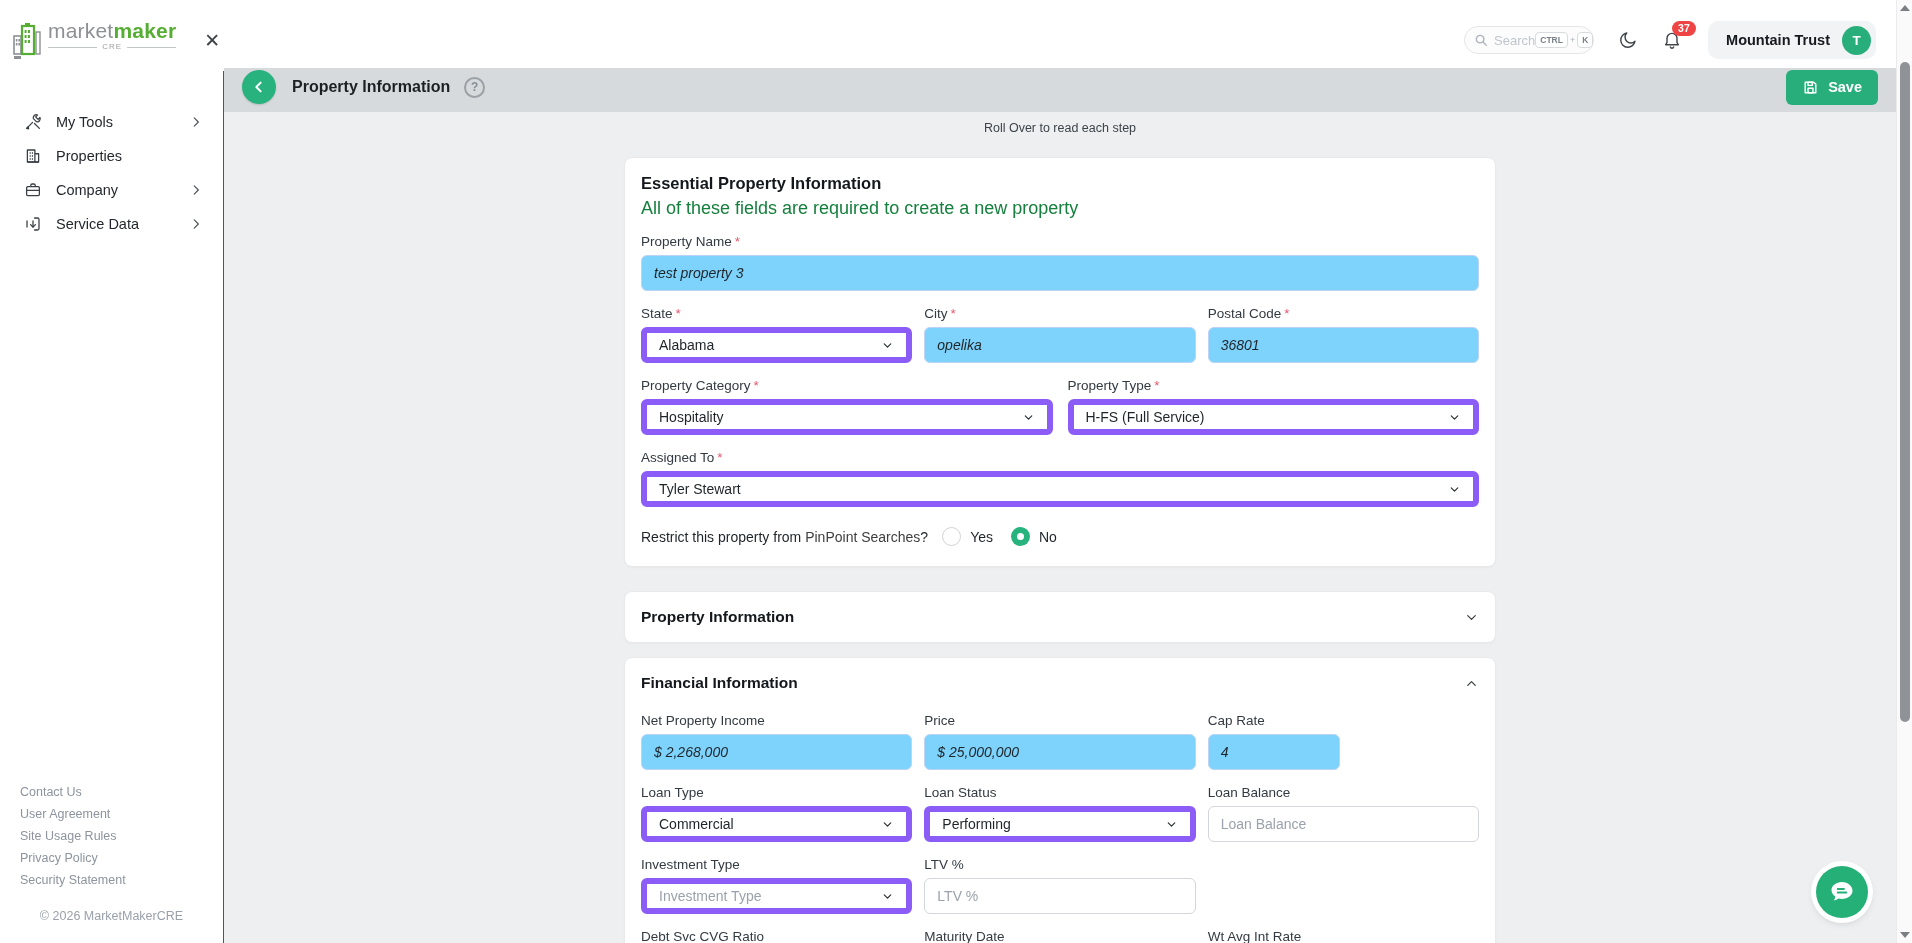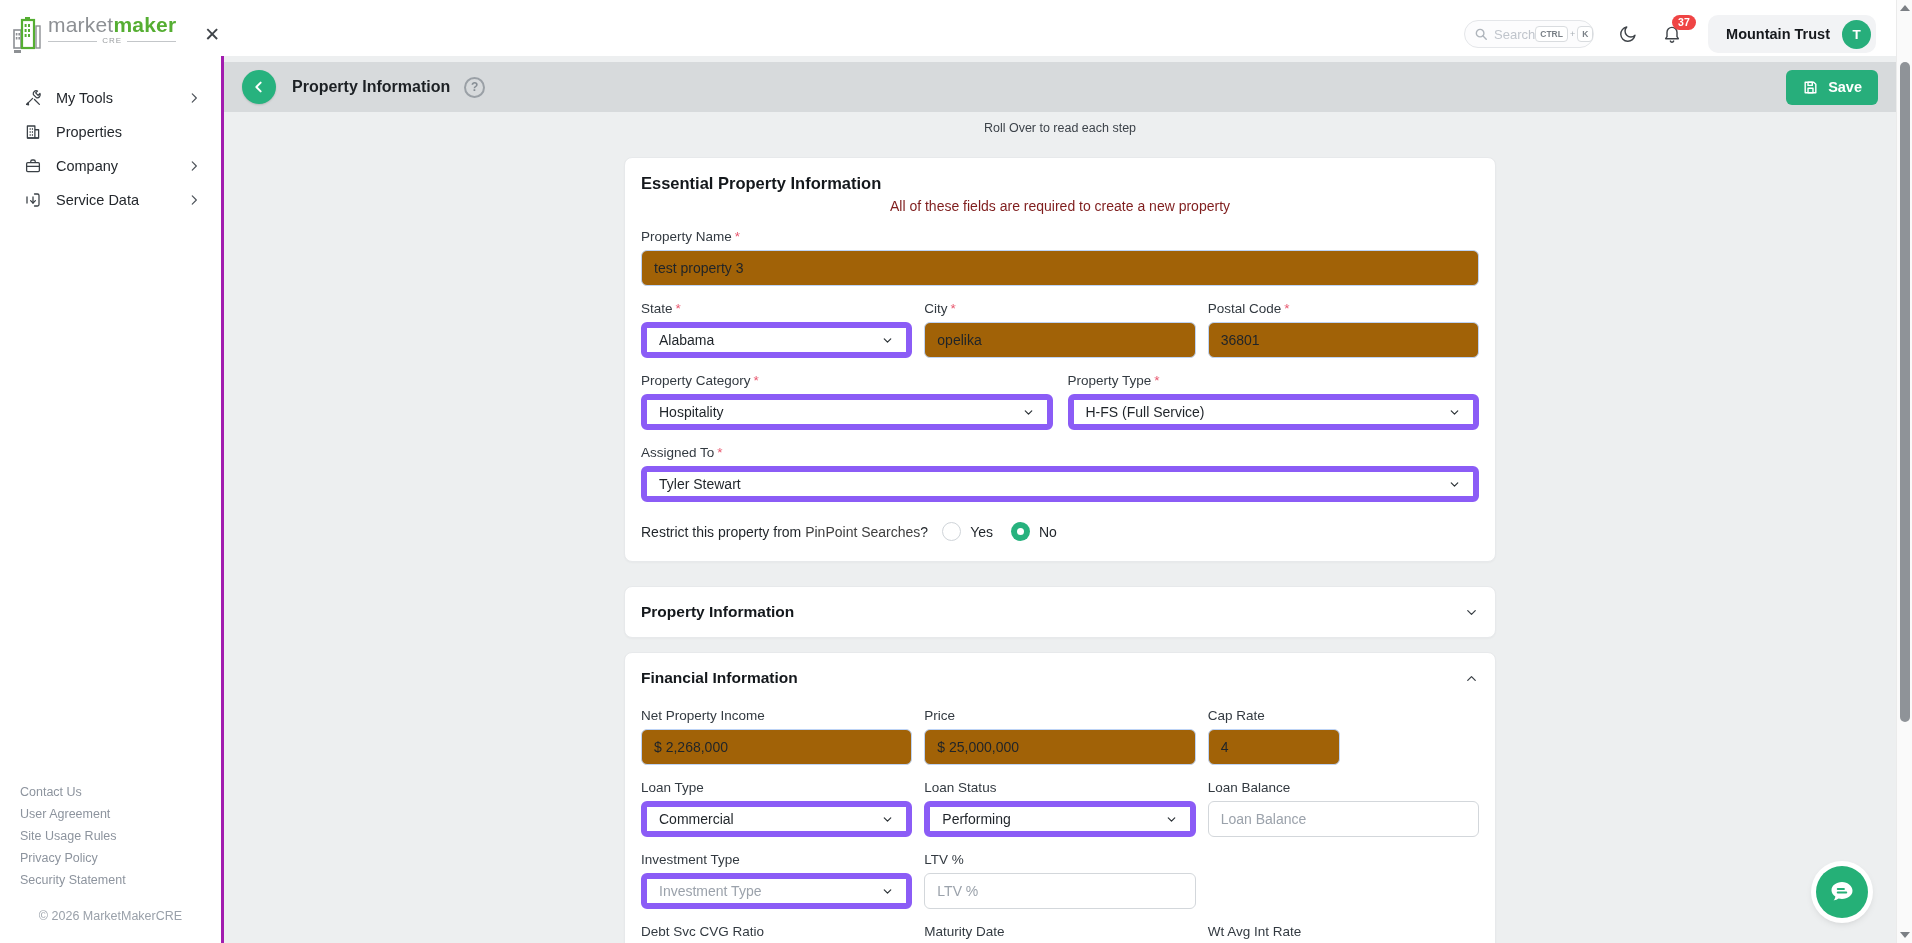--- a/index.html
+++ b/index.html
@@ -1,19 +1,19 @@
 <!DOCTYPE html>
 <html><head>
 <meta charset="utf-8">
 <style>
   * { margin:0; padding:0; box-sizing:border-box; }
   html,body { width:1912px; height:943px; overflow:hidden; font-family:"Liberation Sans", sans-serif; background:#fff; }
 
   
-  .topbar { position:absolute; top:0; left:0; right:16px; height:56px; background:#fff; display:flex; align-items:center; padding:12px 20px 0 12px; z-index:5; }
+  .topbar { position:absolute; top:0; left:0; right:16px; height:68px; background:#fff; display:flex; align-items:center; padding:12px 20px 0 12px; z-index:5; }
   .logo { display:flex; align-items:flex-start; gap:6px; }
   .logo-icn { width:30px; height:38px; position:relative; margin-top:2px; }
   .logo-word { display:flex; flex-direction:column; line-height:1; }
   .logo-text { font-size:21px; letter-spacing:.2px; color:#8d9094; font-weight:400; }
   .logo-text b { color:#55ae32; font-weight:700; }
   .logo-sub { display:flex; align-items:center; gap:5px; margin-top:2px; }
   .logo-sub .ln { flex:1; height:1px; background:#c3c6c9; }
   .logo-sub span { font-size:8px; color:#9a9da0; letter-spacing:1px; }
   .close-x { margin-left:28px; font-size:19px; color:#3f4449; cursor:pointer; line-height:1; }
 
@@ -29,21 +29,21 @@
   .avatar { width:29px; height:29px; border-radius:50%; background:#27ae7b; color:#fff; font-size:13.5px; font-weight:700; display:flex; align-items:center; justify-content:center; }
 
   
   .scrollbar { position:absolute; top:0; right:0; bottom:0; width:16px; background:#fafafa; border-left:1px solid #ebebeb; z-index:9; }
   .sb-arrow { width:0; height:0; border-left:5px solid transparent; border-right:5px solid transparent; margin:5px auto; }
   .sb-up { border-bottom:6px solid #7b7f84; }
   .sb-down { border-top:6px solid #7b7f84; position:absolute; bottom:0; left:3px; }
   .sb-thumb { position:absolute; top:62px; left:3px; width:10px; height:660px; background:#8f9398; border-radius:6px; }
 
   
-  .sidebar { position:absolute; top:47px; left:0; bottom:0; width:224px; background:#fff; border-right:3px solid #a21caf; z-index:4; }
+  .sidebar { position:absolute; top:71px; left:0; bottom:0; width:224px; background:#fff; border-right:1px solid #a21caf; z-index:4; }
   .nav { padding-top:34px; }
   .nav-item { height:34px; display:flex; align-items:center; padding:0 20px 0 24px; cursor:pointer; color:#24282d; }
   .nav-item .nicon { width:18px; height:18px; margin-right:14px; display:flex; }
   .nav-item .nlabel { font-size:14.5px; flex:1; }
   .nav-item .nchev { width:14px; height:14px; display:flex; }
   .side-footer { position:absolute; bottom:0; left:0; right:0; padding:0 0 20px 20px; }
   .flink { font-size:12.5px; color:#8d949e; margin-bottom:8px; cursor:pointer; }
   .copyright { font-size:12.5px; color:#9aa1aa; text-align:center; margin:22px 20px 0 0; }
 
   
@@ -51,27 +51,27 @@
   .pagebar { margin-top:6px; height:50px; background:#d7dadc; display:flex; align-items:center; padding:0 18px; }
   .back-btn { width:34px; height:34px; border-radius:50%; background:#27b27e; display:flex; align-items:center; justify-content:center; cursor:pointer; box-shadow:0 1px 2px rgba(0,0,0,.15); }
   .page-title { font-size:16px; font-weight:600; color:#1c2024; margin-left:16px; }
   .help-btn { width:21px; height:21px; border:2px solid #9aa0a6; border-radius:50%; color:#868d94; font-size:12px; font-weight:700; display:flex; align-items:center; justify-content:center; margin-left:14px; cursor:pointer; }
   .save-btn { margin-left:auto; background:#27ae7b; color:#fff; border:none; height:35px; border-radius:6px; font-size:14.5px; font-weight:600; display:flex; align-items:center; gap:9px; padding:0 16px; cursor:pointer; font-family:inherit; }
   .hint { text-align:center; font-size:12.5px; color:#3d434a; margin-top:9px; }
 
   .card { width:872px; margin:0 auto; background:#fff; border:1px solid #e7e9eb; border-radius:8px; padding:16px; box-shadow:0 1px 2px rgba(0,0,0,.03); }
   .card.essential { margin-top:22px; padding-bottom:20px; }
   .card-title { font-size:16.5px; font-weight:700; color:#14181c; }
-  .card-sub { font-size:14px; color:#7f1d1d; margin-top:5px;text-align:center; }
+  .card-sub { font-size:18px; color:#15803d; margin-top:5px; }
 
   .f-label { font-size:13.5px; color:#333a41; margin:15px 0 6px; }
   .req { color:#e8566d; margin-left:3px; }
   .inp { width:100%; height:36px; border:1px solid #d3d7db; border-radius:6px; background:#fff; font-size:14px; color:#1f2429; padding:0 12px; font-family:inherit; outline:none; }
   .inp::placeholder { color:#9ba2ab; }
-  .inp.filled { background:#a16207; border-color:#bdd3f5; }
+  .inp.filled { background:#7dd3fc; border-color:#bdd3f5;font-style:italic; }
   .sel { width:100%; height:36px; border:6px solid #8b5cf6; border-radius:6px; background:#fff; display:flex; align-items:center; padding:0 12px; cursor:pointer; }
   .sel .sval { font-size:14px; color:#1f2429; flex:1; }
   .sel .sval.ph { color:#9ba2ab; }
   .row3 { display:grid; grid-template-columns:1fr 1fr 1fr; column-gap:12px; }
   .row2 { display:grid; grid-template-columns:1fr 1fr; column-gap:15px; }
 
   .restrict { display:flex; align-items:center; margin-top:20px; font-size:14px; color:#1f2429; }
   .plink { color:#404040; cursor:pointer; }
   .radio-grp { display:flex; align-items:center; margin-left:14px; }
   .radio { width:19px; height:19px; border-radius:50%; border:1.5px solid #cfd4d9; background:#fff; cursor:pointer; }

